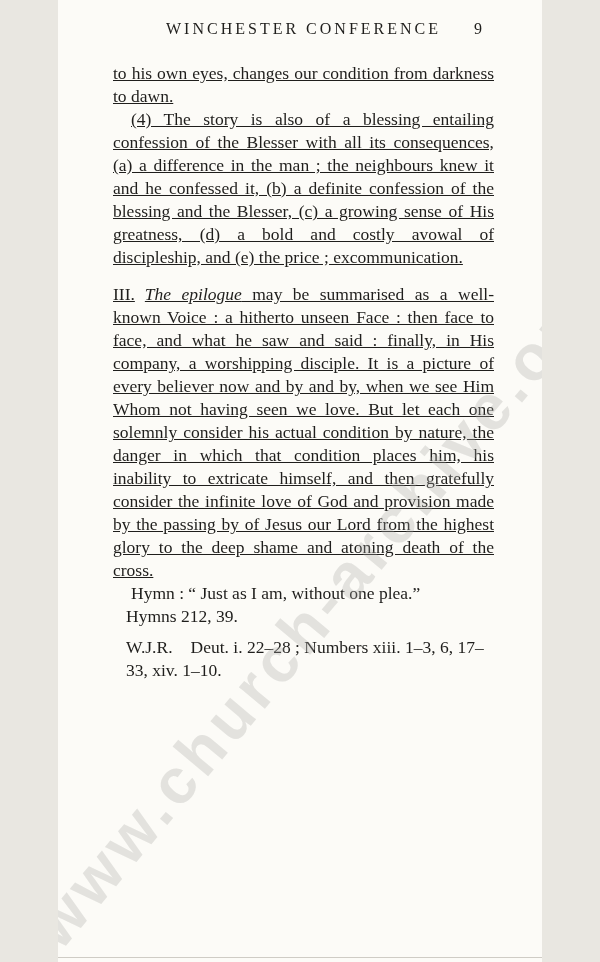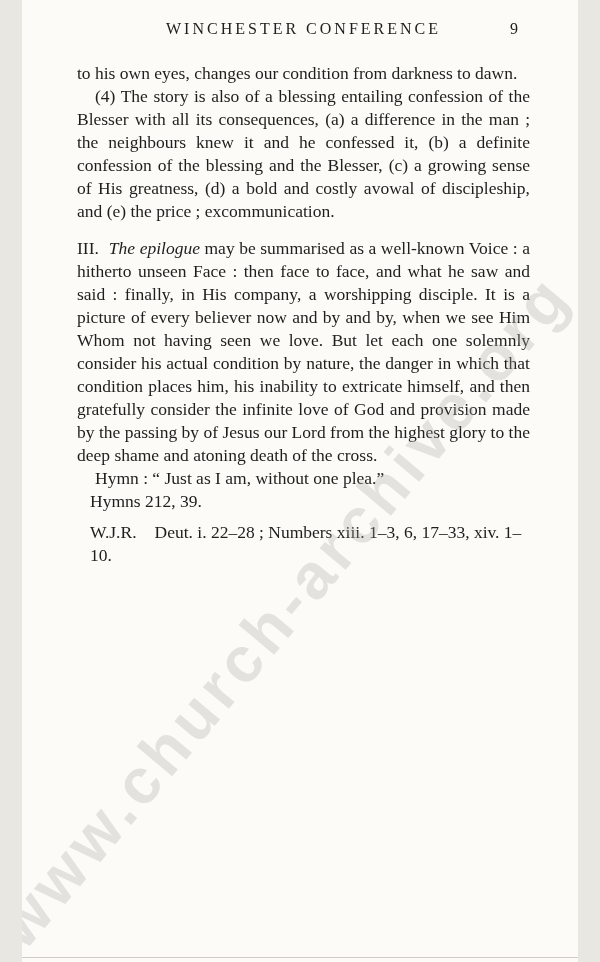--- a/index.html
+++ b/index.html
@@ -1,19 +1,19 @@
 <!DOCTYPE html>
 <html><head>
 <meta charset="utf-8">
 <style>
   * { margin: 0; padding: 0; box-sizing: border-box; }
   html, body { background: #e9e7e1; }
   .page {
     position: relative;
-    width: 556px;
+    width: 484px;
     height: 962px;
     margin: 0 auto;
     background: #fcfbf7;
     overflow: hidden;
     font-family: "Liberation Serif", "DejaVu Serif", serif;
     color: #1f1e1c;
   }
   .content {
     position: absolute;
     left: 55px;
@@ -30,20 +30,21 @@
   .running-head .pagenum {
     position: absolute;
     right: 12px;
     top: 0;
     letter-spacing: 0;
   }
   p.body {
     font-size: 17.5px;
     line-height: 23px;
     text-align: justify;
+    text-decoration: underline;
   }
   p.note {
     font-size: 17.5px;
     line-height: 23px;
     text-align: left;
     font-family: Liberation Serif, serif;
   }
   .indent { text-indent: 18px; }
   .sp-before-lg { margin-top: 20px; }
   .sp-before-md { margin-top: 14px; }

